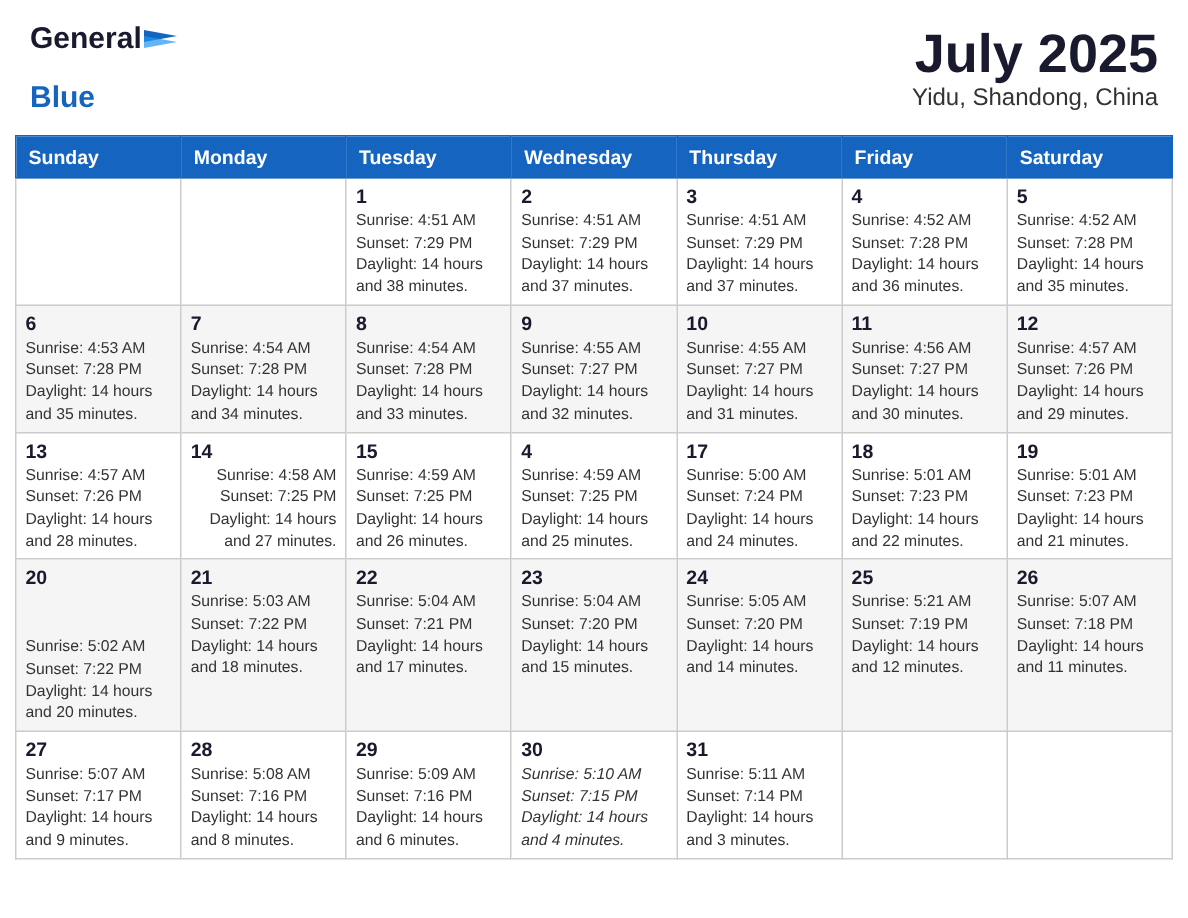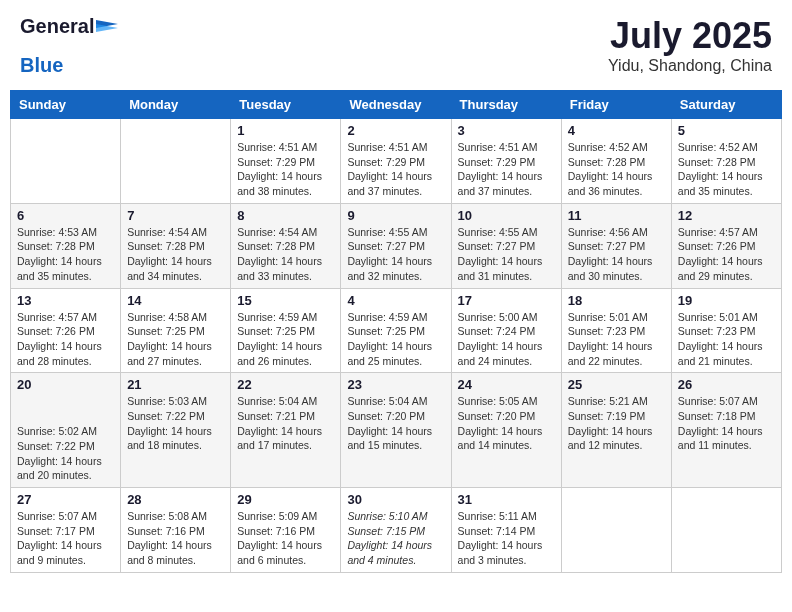--- a/index.html
+++ b/index.html
@@ -194,21 +194,21 @@
       </tr>
       <tr>
         <td>
           <span class="day-number">13</span>
           <div class="day-info" style="white-space: pre-line;">Sunrise: 4:57 AM
 Sunset: 7:26 PM
 Daylight: 14 hours and 28 minutes.</div>
         </td>
         <td>
           <span class="day-number">14</span>
-          <div class="day-info" style="white-space: pre-line;">Sunrise: 4:58 AM
+          <div class="day-info" style="white-space: pre-line; text-align: right;">Sunrise: 4:58 AM
 Sunset: 7:25 PM
 Daylight: 14 hours and 27 minutes.</div>
         </td>
         <td>
           <span class="day-number">15</span>
           <div class="day-info" style="white-space: pre-line;">Sunrise: 4:59 AM
 Sunset: 7:25 PM
 Daylight: 14 hours and 26 minutes.</div>
         </td>
         <td>

